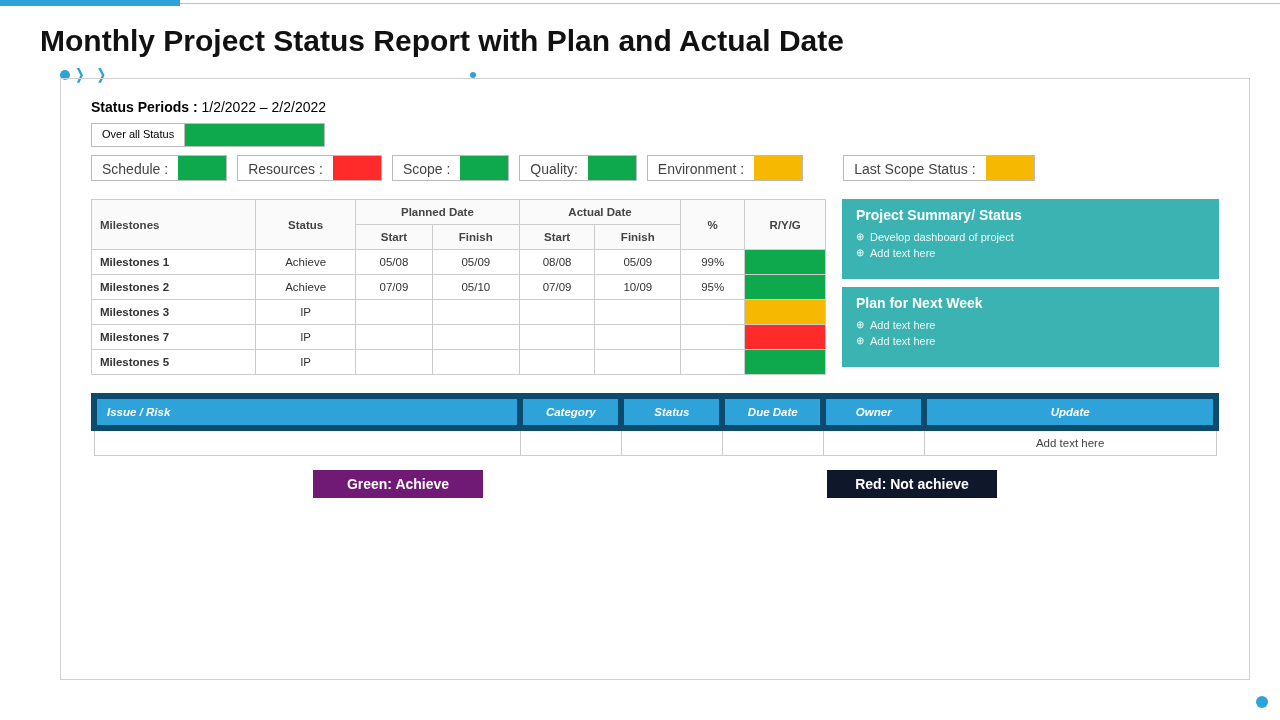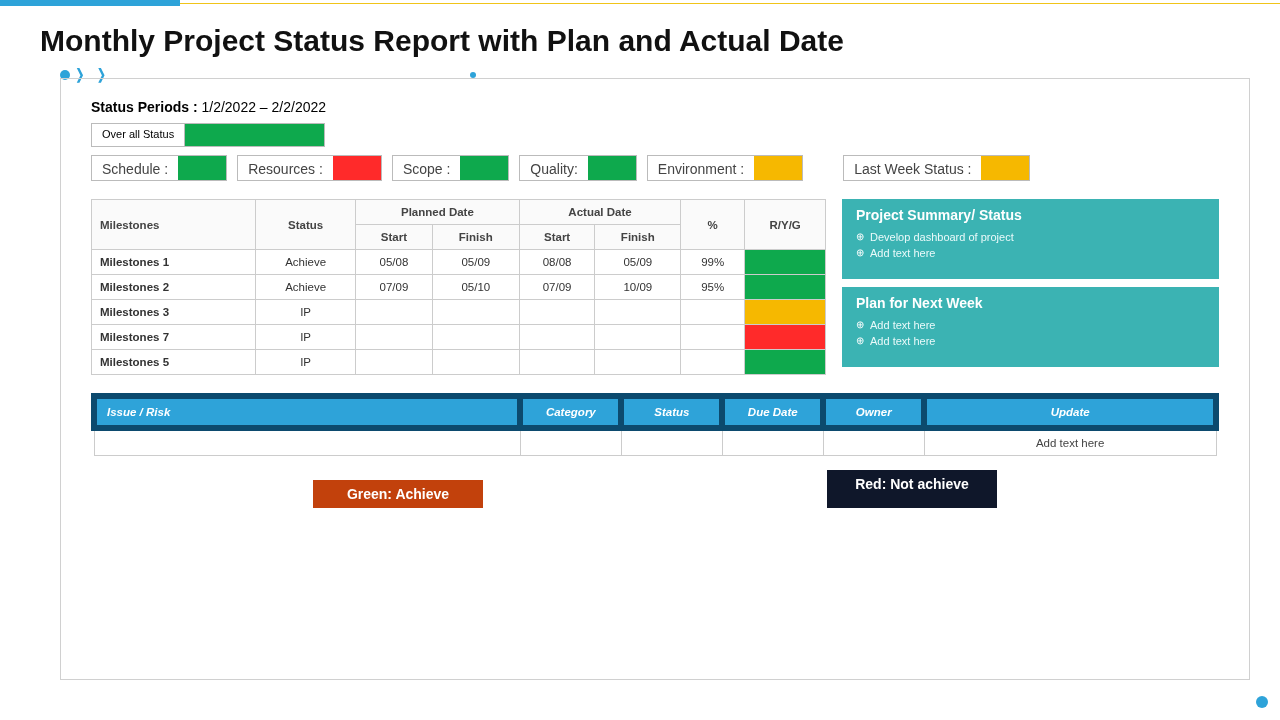--- a/index.html
+++ b/index.html
@@ -37,21 +37,21 @@
   .side-box ul { list-style: none; padding-left: 14px; }
   .side-box li { font-size: 11px; padding: 2px 0; position: relative; color: #eafafa; }
   .side-box li::before { content: "⊕"; position: absolute; left: -14px; font-size: 10px; color: #fff; }
   table.risk { width: 100%; border-collapse: collapse; margin-top: 18px; font-size: 11.5px; }
   table.risk th { background: #2ea3d9; color: #fff; font-weight: bold; font-style: italic; padding: 7px 6px; border: 6px solid #0c4a6e; }
   table.risk td { border: 1px solid #ccc; padding: 6px 8px; text-align: left; color: #444; }
   table.risk td.center { text-align: center; }
   .legends-row { display: flex; justify-content: space-around; margin-top: 14px; gap: 20px; padding: 0 60px; }
   .legend-badge { color: #fff; font-size: 14px; font-weight: bold; padding: 6px 22px; text-align: center; min-width: 170px; }
   .legend-blue { background: #2ea3d9; font-style: italic; text-shadow: 0 1px 1px rgba(0,0,0,.2); }
-  .legend-green { background: #c2410c; margin-top: 10px; }
+  .legend-green { background: #701a75; }
   .legend-red { background: #0f172a; }
   .legend-yellow { background: #f6b800; }
   .dot-br { position: absolute; right: 12px; bottom: 12px; width: 12px; height: 12px; border-radius: 50%; background: #2ea3d9; }
 </style>
 </head>
 <body>
 
 <div class="top-accent"></div>
 <div class="top-line"></div>
 <h1 class="title">Monthly Project Status Report with Plan and Actual Date</h1>
@@ -86,21 +86,21 @@
     </span>
     <span class="chip">
       <span class="clabel">Quality:</span>
       <span class="cswatch" style="background: rgb(14, 169, 77);"></span>
     </span>
     <span class="chip">
       <span class="clabel">Environment :</span>
       <span class="cswatch" style="background: rgb(246, 184, 0);"></span>
     </span>
     <span class="chip last">
-      <span class="clabel">Last Week Status :</span>
+      <span class="clabel">Last Scope Status :</span>
       <span class="cswatch" style="background: rgb(246, 184, 0);"></span>
     </span>
   </div>
 
   <div class="content-row">
     <div class="table-wrap">
       <table class="milestones">
         <thead>
           <tr>
             <th rowspan="2" style="text-align:left;padding-left:8px;">Milestones</th>

